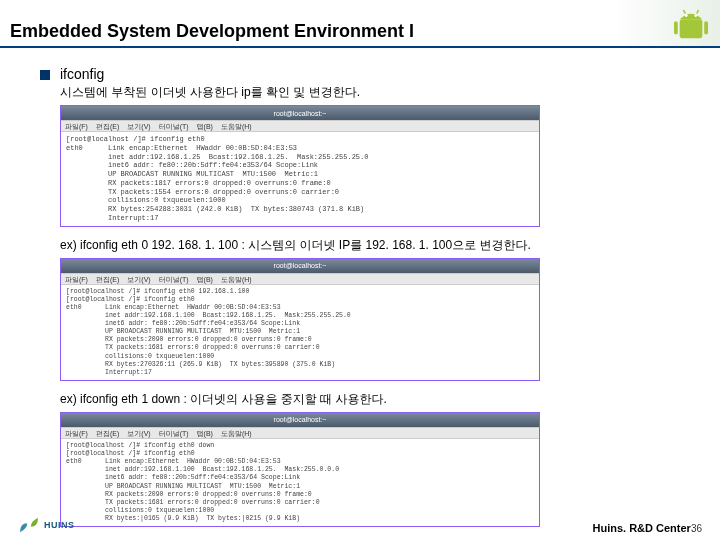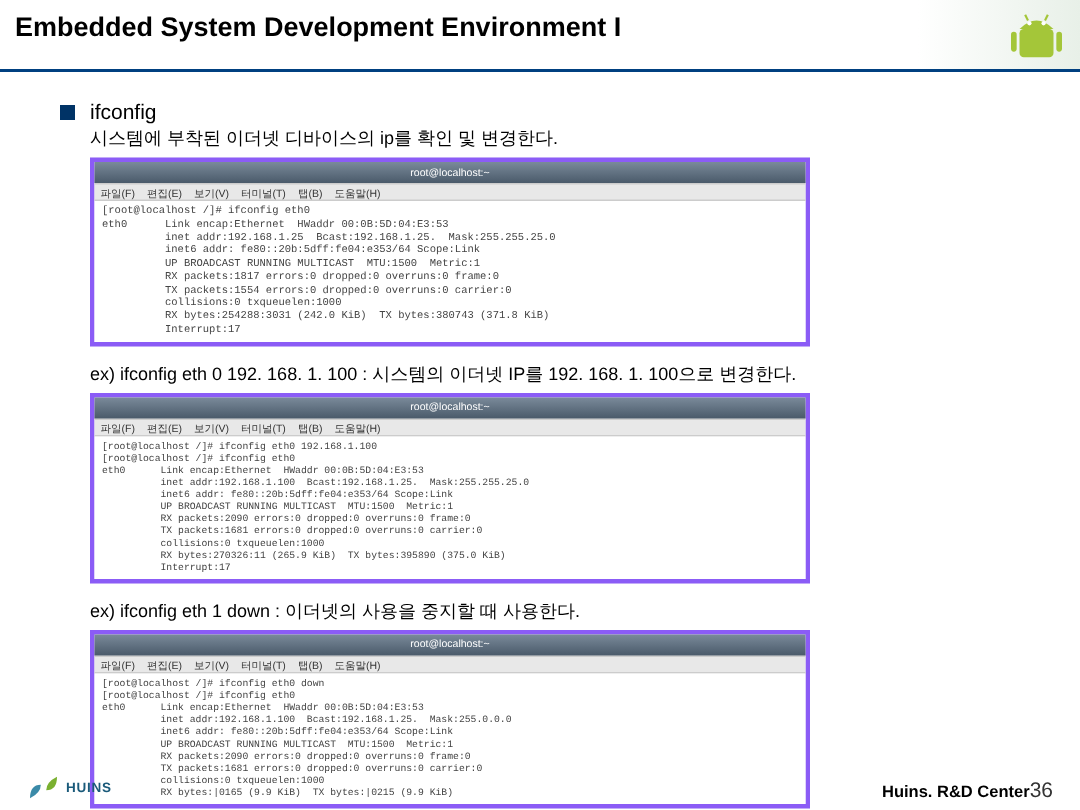--- a/index.html
+++ b/index.html
@@ -10,21 +10,21 @@
     font-family: Arial, sans-serif;
     position: relative;
     overflow: hidden;
   }
   .header {
     padding: 8px 10px 4px 10px;
     border-bottom: 2px solid #004080;
     background: linear-gradient(to right, #fff 85%, #e8f0e8 100%);
     display: flex;
     justify-content: space-between;
-    align-items: flex-start;
+    align-items: flex-end;
   }
   .title {
     font-size: 18px;
     font-weight: bold;
     color: #000;
   }
   .android-icon {
     width: 38px;
     height: 34px;
     position: relative;
@@ -51,21 +51,21 @@
     color: #000;
   }
   .desc {
     font-size: 12px;
     color: #000;
     margin-left: 20px;
     margin-bottom: 4px;
   }
   .term-block {
     margin-left: 20px;
-    border: 3px solid #8b5cf6;
+    border: 1px solid #8b5cf6;
     width: 480px;
     margin-bottom: 10px;
     background: #f5f5f5;
   }
   .term-titlebar {
     height: 14px;
     background: linear-gradient(to bottom, #7a8a9a, #4a5a6a);
     display: flex;
     align-items: center;
     justify-content: center;
@@ -127,21 +127,21 @@
     letter-spacing: 0.5px;
   }
   .footer-center {
     flex: 1;
     text-align: right;
     font-size: 11px;
     font-weight: bold;
     color: #000;
   }
   .page-num {
-    font-size: 14px;
+    font-size: 10px;
     color: #333;
   }
 </style>
 </head>
 <body>
 
 <div class="header">
   <div class="title">Embedded System Development Environment I</div>
   <div class="android-icon">
     <svg viewBox="0 0 40 36" width="38" height="34">
@@ -156,21 +156,21 @@
     </svg>
   </div>
 </div>
 
 <div class="content">
 
   <div class="bullet-line">
     <div class="bullet"></div>
     <div class="ifconfig-label">ifconfig</div>
   </div>
-  <div class="desc">시스템에 부착된 이더넷 디바이스의 ip를 확인 및 변경한다.</div>
+  <div class="desc">시스템에 부착된 이더넷 사용한다 ip를 확인 및 변경한다.</div>
 
   <div class="term-block">
     <div class="term-titlebar">root@localhost:~</div>
     <div class="term-menubar">
       <span>파일(F)</span>
       <span>편집(E)</span>
       <span>보기(V)</span>
       <span>터미널(T)</span>
       <span>탭(B)</span>
       <span>도움말(H)</span>

